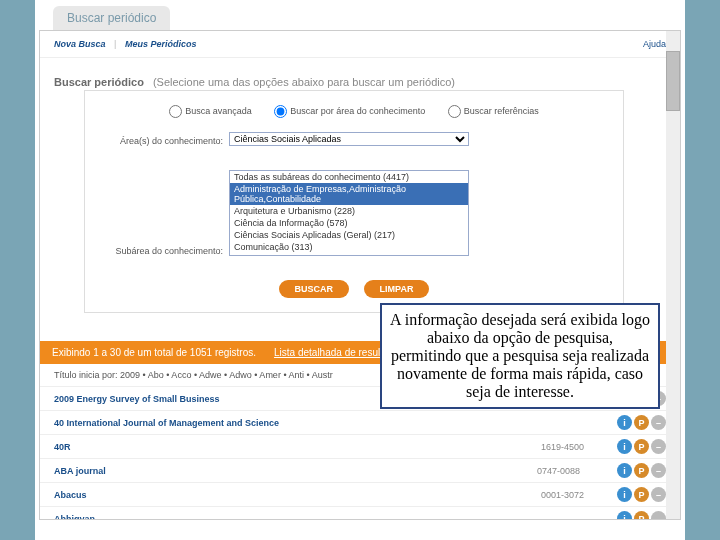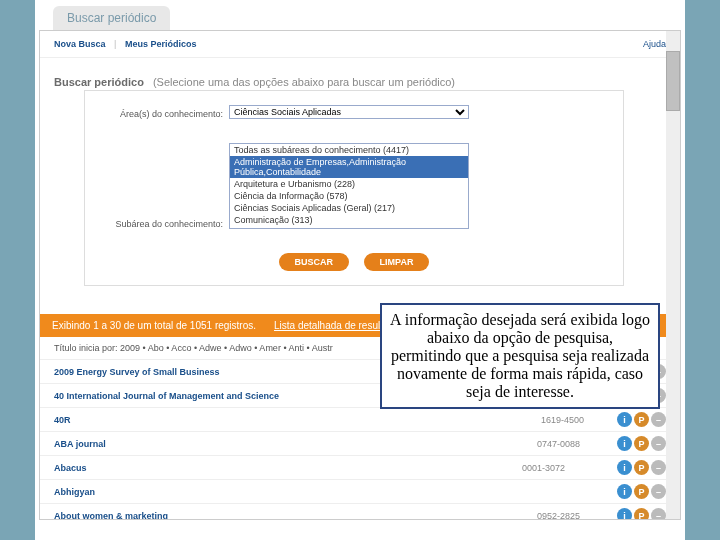--- a/index.html
+++ b/index.html
@@ -1,21 +1,21 @@
 <!DOCTYPE html>
 <html><head>
 <meta charset="utf-8">
 <style>
   * { margin: 0; padding: 0; box-sizing: border-box; }
   body { background: #7aa5b5; font-family: Verdana, Arial, sans-serif; font-size: 9px; width: 720px; height: 540px; overflow: hidden; position: relative; }
   .page { background: #fff; margin: 0 35px 0 35px; height: 100%; position: relative; }
   .tab { background: #e8e8e8; border-radius: 6px 6px 0 0; padding: 5px 14px; display: inline-block; margin: 6px 0 0 18px; color: #7a9aaa; font-size: 12px; }
   .frame { background: #fff; border: 1px solid #ccc; margin: 0 4px; height: 490px; position: relative; overflow: hidden; }
   .topbar { padding: 8px 14px; font-size: 9px; color: #333; border-bottom: 1px solid #eee; }
-  .topbar .left-links a { color: #1a4f8a; text-decoration: none; font-weight: bold; }
+  .topbar .left-links a { color: #1a4f8a; text-decoration: none; font-weight: bold; font-style: italic; }
   .topbar .sep { color: #bbb; margin: 0 6px; }
   .topbar .help { float: right; color: #1a4f8a; text-decoration: none; }
   .search-section { padding: 18px 14px 0 14px; }
   .section-title { color: #888; font-size: 11px; margin-bottom: 2px; }
   .section-title b { color: #6b6b6b; font-weight: bold; margin-right: 6px; }
   .search-box { border: 1px solid #ddd; padding: 14px; margin-left: 30px; width: 540px; }
   .radio-row { text-align: center; margin-bottom: 14px; }
   .radio-row label { margin: 0 10px; color: #555; font-size: 9px; }
   .radio-row input { vertical-align: middle; margin-right: 3px; }
   .form-row { display: flex; align-items: flex-end; margin-bottom: 24px; }
@@ -60,20 +60,25 @@
       <a href="#" class="help">Ajuda</a>
     </div>
 
     <div class="search-section">
       <div class="section-title">
         <b>Buscar periódico</b>
         <span>(Selecione uma das opções abaixo para buscar um periódico)</span>
       </div>
 
       <div class="search-box">
+        <div class="radio-row">
+          <label><input type="radio" name="m" style=""><span>Busca avançada</span></label>
+          <label><input type="radio" name="m" checked="" style=""><span>Buscar por área do conhecimento</span></label>
+          <label><input type="radio" name="m" style=""><span>Buscar referências</span></label>
+        </div>
 
         <div class="form-row">
           <div class="lbl">Área(s) do conhecimento:</div>
           <select>
             <option>Ciências Sociais Aplicadas</option>
           </select>
         </div>
 
         <div class="form-row">
           <div class="lbl">Subárea do conhecimento:</div>
@@ -144,21 +149,21 @@
             <span class="issn">0747-0088</span>
             <span class="icons">
               <span class="ic ic-i">i</span>
               <span class="ic ic-p">P</span>
               <span class="ic ic-m">–</span>
             </span>
           </div>
         </div>
         <div class="result-row">
           <a href="#" class="title">Abacus</a>
-          <div style="display:flex;align-items:center;gap:25px">
+          <div style="display:flex;align-items:center;gap:6px">
             <span class="issn">0001-3072</span>
             <span class="icons">
               <span class="ic ic-i">i</span>
               <span class="ic ic-p">P</span>
               <span class="ic ic-m">–</span>
             </span>
           </div>
         </div>
         <div class="result-row">
           <a href="#" class="title">Abhigyan</a>

